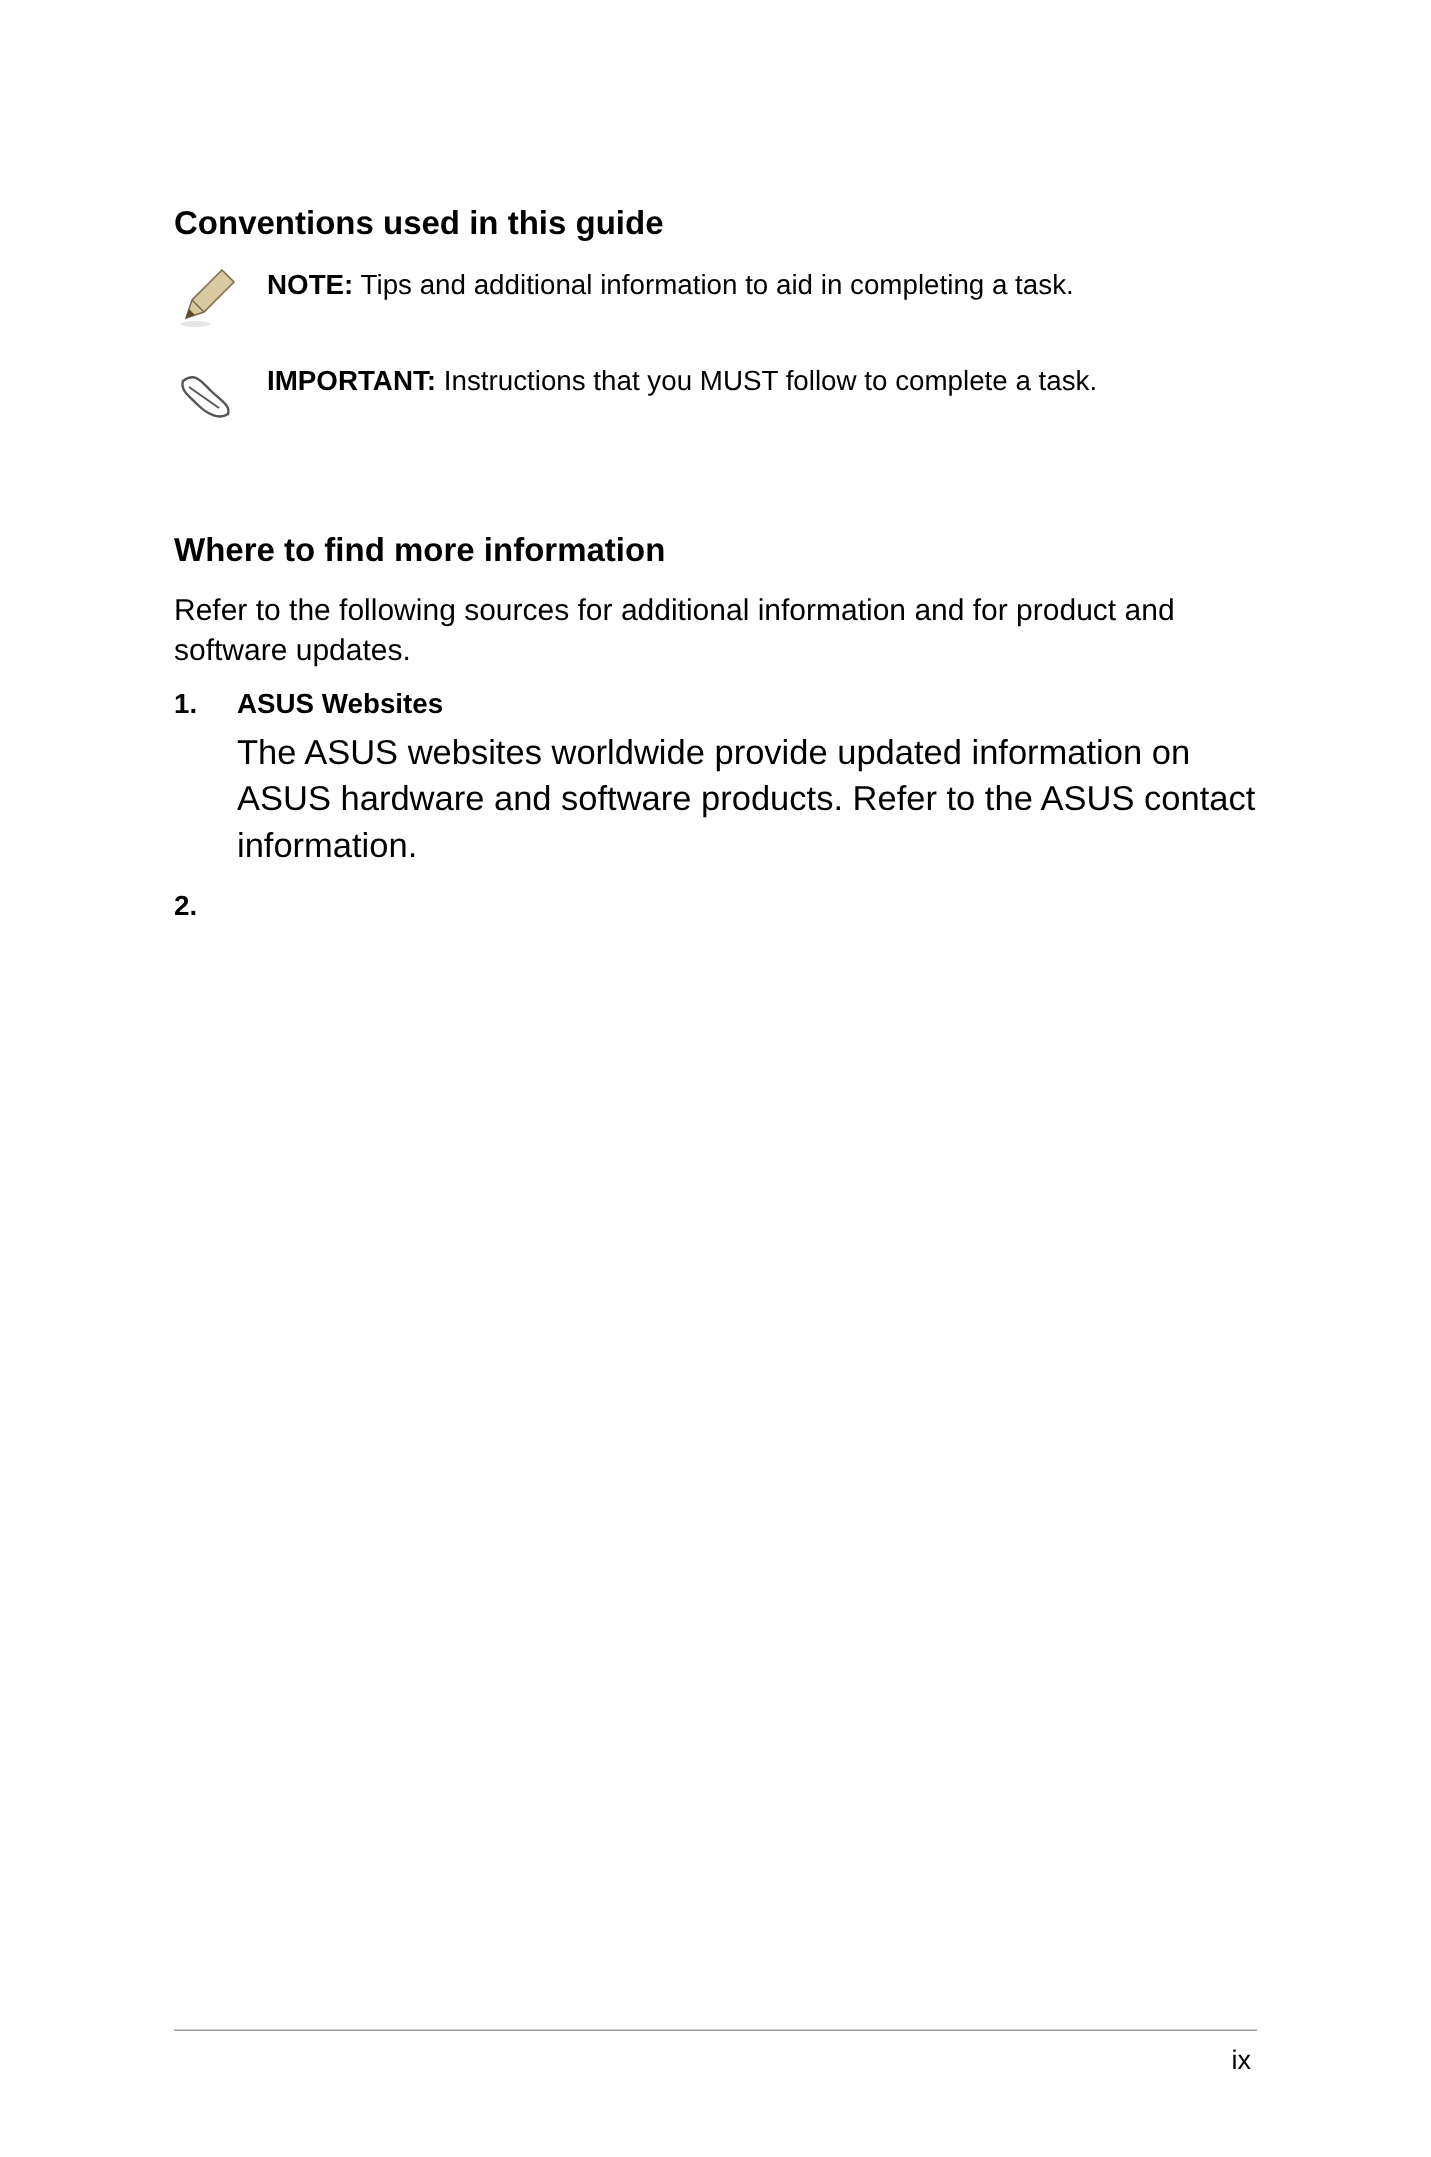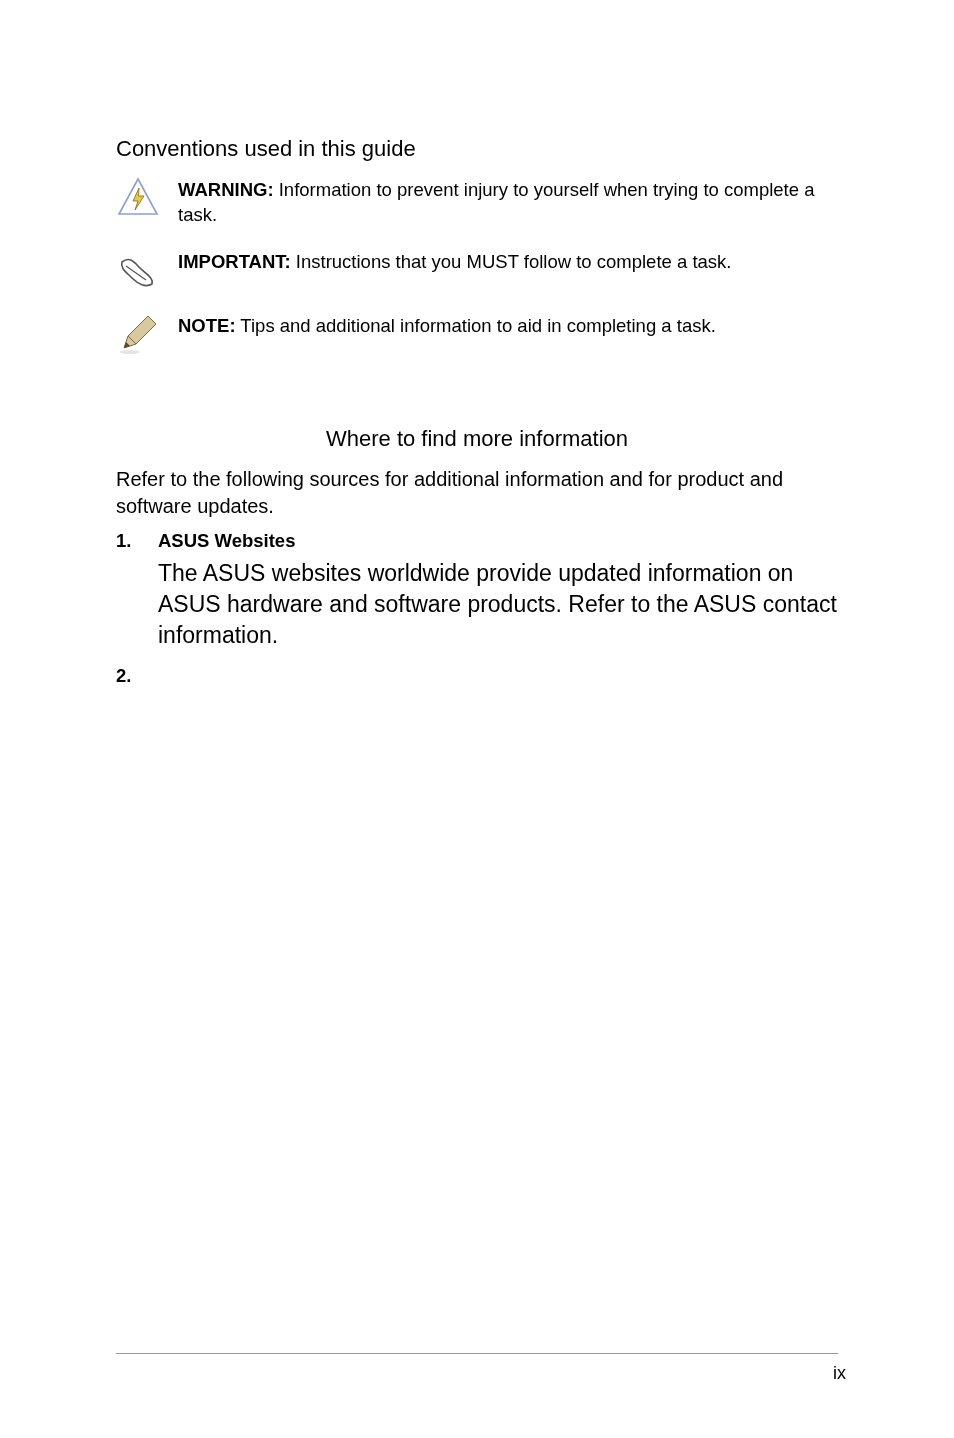--- a/index.html
+++ b/index.html
@@ -7,21 +7,21 @@
     font-family: Arial, Helvetica, sans-serif;
     background: #fff;
     width: 954px;
     height: 1438px;
     padding: 136px 116px 60px 116px;
     position: relative;
     color: #000;
   }
   .heading {
     font-size: 22px;
-    font-weight: normal;
+    font-weight: bold;
     margin-bottom: 14px;
   }
   .conventions-list {
     display: flex;
     flex-direction: column;
     gap: 20px;
     margin-bottom: 70px;
   }
   .conv-row {
     display: flex;
@@ -37,21 +37,21 @@
     justify-content: center;
   }
   .conv-text {
     font-size: 18.5px;
     line-height: 1.35;
     color: #000;
     flex: 1;
     padding-top: 2px;
   }
   .conv-label { font-weight: bold; }
-  .section-gap { margin-top: 70px; text-align: center; }
+  .section-gap { margin-top: 70px; }
   .body-para {
     font-size: 20px;
     line-height: 1.35;
     margin-top: 12px;
     margin-bottom: 10px;
   }
   .num-list { margin-top: 6px; }
   .num-item {
     display: flex;
     gap: 22px;
@@ -74,68 +74,57 @@
   }
   .footer-line {
     position: absolute;
     left: 116px;
     right: 116px;
     bottom: 84px;
     border-top: 1px solid #999;
   }
   .page-number {
     position: absolute;
-    right: 108px;
+    right: 120px;
     bottom: 54px;
     font-size: 18px;
   }
 </style>
 </head>
 <body>
 
 <h2 class="heading">Conventions used in this guide</h2>
 
 <div class="conventions-list">
 
-  <div class="conv-row">
-    <div class="conv-icon">
-      <svg viewBox="0 0 44 44" width="44" height="44">
-        <polygon points="22,3 41,38 3,38" fill="none" stroke="#8ea0c8" stroke-width="1.6"></polygon>
-        <polygon points="23,12 17,25 22,25 19,34 28,20 22.5,20" fill="#e6c84a" stroke="#7a6a1e" stroke-width="0.8"></polygon>
-      </svg>
-    </div>
-    <div class="conv-text">
-      <span class="conv-label">WARNING:</span><span> Information to prevent injury to yourself when trying to complete a task.</span>
-    </div>
-  </div>
 
-
-  <div class="conv-row">
-    <div class="conv-icon">
-      <svg viewBox="0 0 44 44" width="44" height="44">
-        <path d="M6 14 C14 8 18 14 24 20 C30 26 38 30 36 36 C30 40 22 36 16 30 C10 24 4 20 6 14 Z" fill="none" stroke="#555" stroke-width="1.6"></path>
-        <path d="M10 18 L30 32" stroke="#555" stroke-width="1.2" fill="none"></path>
-      </svg>
-    </div>
-    <div class="conv-text">
-      <span class="conv-label">IMPORTANT:</span><span> Instructions that you MUST follow to complete a task.</span>
-    </div>
-  </div>
 
   <div class="conv-row">
     <div class="conv-icon">
       <svg viewBox="0 0 44 44" width="44" height="44">
         <path d="M8 36 L12 24 L32 4 L40 12 L20 32 Z" fill="#d8c9a0" stroke="#7a6a4a" stroke-width="1"></path>
         <path d="M12 24 L20 32" stroke="#7a6a4a" stroke-width="1"></path>
         <path d="M8 36 L14 34 L10 30 Z" fill="#5a4a2a"></path>
         <ellipse cx="14" cy="40" rx="10" ry="2" fill="#ccc" opacity="0.5"></ellipse>
       </svg>
     </div>
     <div class="conv-text">
       <span class="conv-label">NOTE:</span><span> Tips and additional information to aid in completing a task.</span>
+    </div>
+  </div>
+
+  <div class="conv-row">
+    <div class="conv-icon">
+      <svg viewBox="0 0 44 44" width="44" height="44">
+        <path d="M6 14 C14 8 18 14 24 20 C30 26 38 30 36 36 C30 40 22 36 16 30 C10 24 4 20 6 14 Z" fill="none" stroke="#555" stroke-width="1.6"></path>
+        <path d="M10 18 L30 32" stroke="#555" stroke-width="1.2" fill="none"></path>
+      </svg>
+    </div>
+    <div class="conv-text">
+      <span class="conv-label">IMPORTANT:</span><span> Instructions that you MUST follow to complete a task.</span>
     </div>
   </div>
 
 </div>
 
 <h2 class="heading section-gap">Where to find more information</h2>
 
 <p class="body-para">Refer to the following sources for additional information and for product and software updates.</p>
 
 <div class="num-list">

